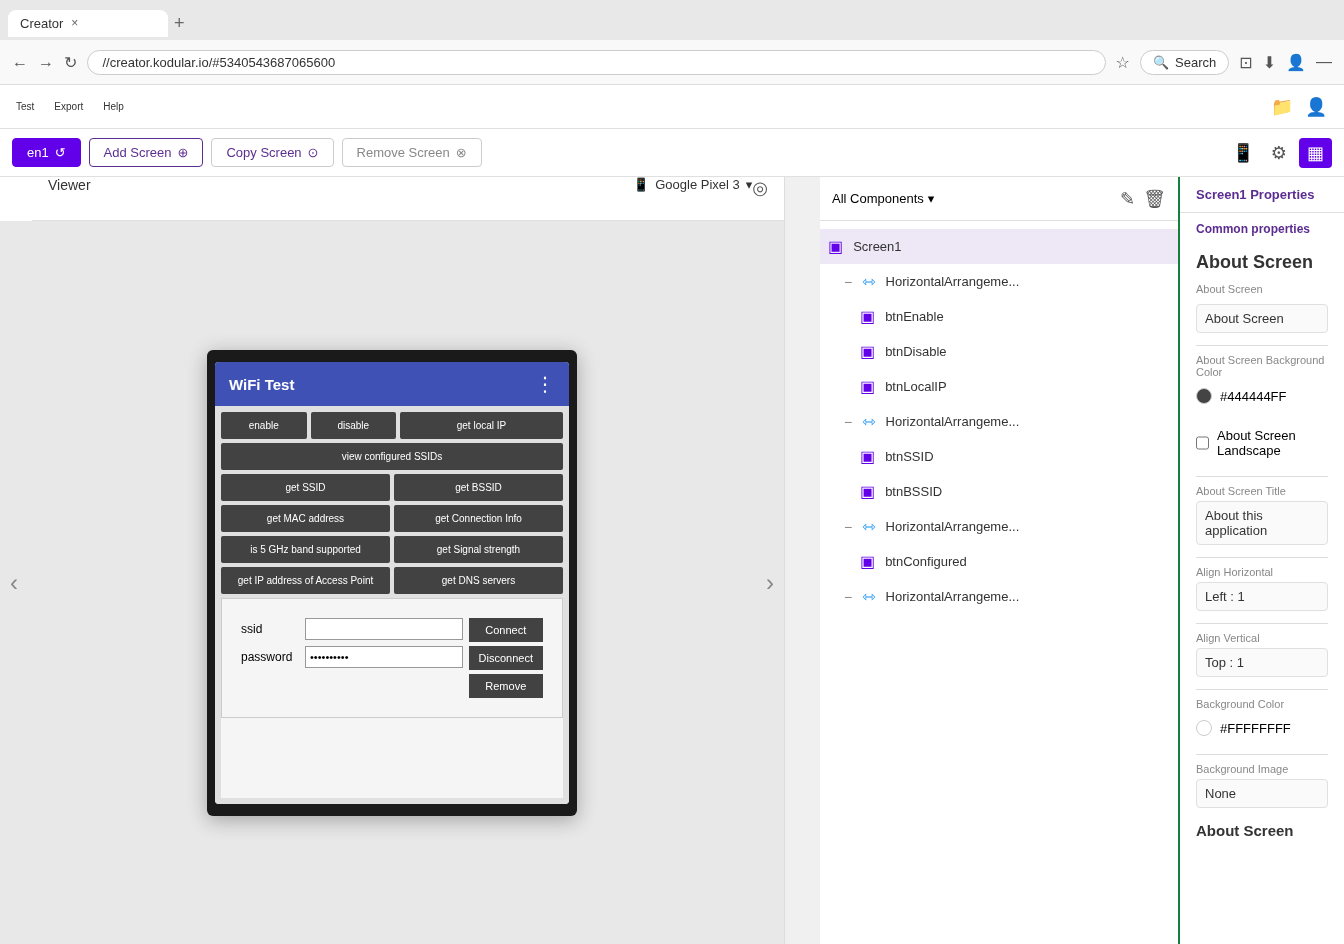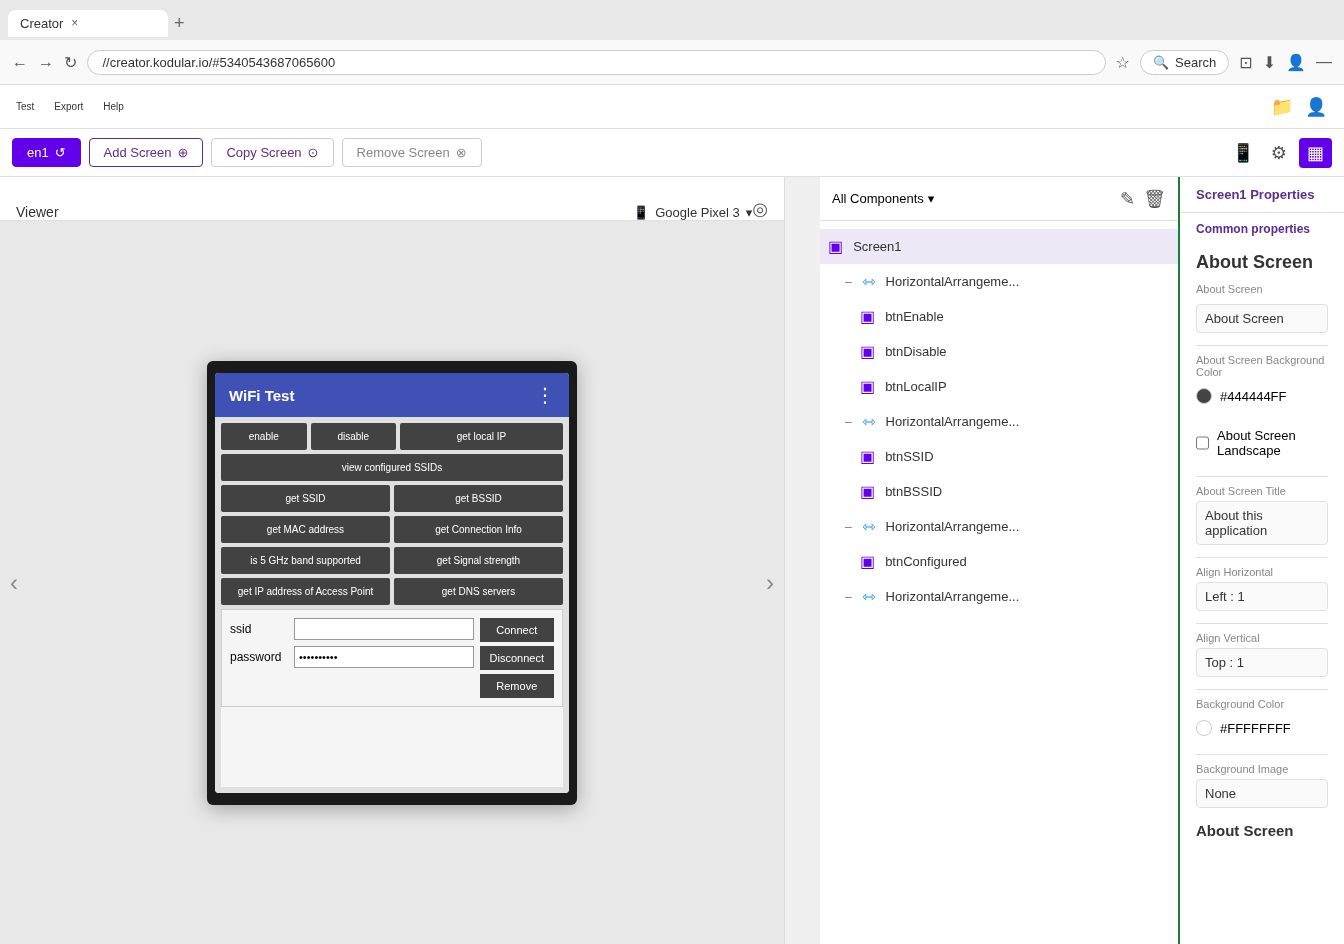--- a/index.html
+++ b/index.html
@@ -31,21 +31,21 @@
     .screen-tab-remove { background: none; color: #888; border: 1px solid #ccc; }
     .screen-toolbar-right { margin-left: auto; display: flex; gap: 8px; }
     .stoolbar-icon { background: none; border: none; cursor: pointer; color: #555; font-size: 18px; padding: 4px; }
     .stoolbar-icon.active-purple { background: #6200ea; color: #fff; border-radius: 4px; padding: 4px 8px; }
 
     
     .main-layout { display: flex; height: calc(944px - 40px - 44px - 44px - 48px); }
 
     
     .viewer-panel { flex: 0 0 785px; display: flex; flex-direction: column; border-right: 1px solid #ddd; background: #fff; }
-    .viewer-header { display: flex; align-items: flex-end; padding: 0 16px; height: 44px; border-bottom: 1px solid #e0e0e0; }
+    .viewer-header { display: flex; align-items: flex-start; padding: 0 16px; height: 44px; border-bottom: 1px solid #e0e0e0; margin-left: 32px; }
     .viewer-label { font-size: 14px; font-weight: 500; color: #333; flex: 1; }
     .device-selector { display: flex; align-items: center; gap: 6px; font-size: 13px; color: #333; cursor: pointer; }
     .viewer-hide-icon { margin-left: auto; cursor: pointer; color: #555; font-size: 18px; }
 
     .viewer-body { flex: 1; display: flex; align-items: center; justify-content: center; background: #e8e8e8; position: relative; padding: 20px; }
     .nav-arrow { position: absolute; background: none; border: none; font-size: 24px; color: #888; cursor: pointer; top: 50%; transform: translateY(-50%); z-index: 10; }
     .nav-arrow-left { left: 10px; }
     .nav-arrow-right { right: 10px; }
 
     
@@ -53,21 +53,21 @@
     .phone-screen { background: #fff; border-radius: 4px; overflow: hidden; }
     .phone-app-bar { background: #3f51b5; display: flex; align-items: center; justify-content: space-between; padding: 10px 14px; color: #fff; }
     .phone-app-title { font-size: 15px; font-weight: bold; }
     .phone-menu-icon { font-size: 20px; cursor: pointer; }
     .phone-content { padding: 6px; background: #e0e0e0; }
 
     
     .phone-row { display: flex; gap: 4px; margin-bottom: 4px; }
     .phone-btn { flex: 1; background: #424242; color: #fff; border: none; padding: 8px 4px; font-size: 10px; cursor: pointer; text-align: center; border-radius: 2px; }
     .phone-btn-wide { flex: 2; }
-    .phone-input-section { background: #f5f5f5; border: 1px solid #ccc; padding: 8px; margin-top: 4px; }
+    .phone-input-section { background: #f5f5f5; border: 1px solid #ccc; padding: 19px; margin-top: 4px; }
     .phone-input-row { display: flex; align-items: center; gap: 4px; margin-bottom: 6px; }
     .phone-label { font-size: 12px; width: 60px; }
     .phone-input { flex: 1; background: #fff; border: 1px solid #999; padding: 4px; font-size: 11px; }
     .phone-action-btns { display: flex; flex-direction: column; gap: 4px; }
     .phone-action-btn { background: #424242; color: #fff; border: none; padding: 6px 10px; font-size: 11px; cursor: pointer; text-align: center; white-space: nowrap; }
 
     
     .components-panel { flex: 0 0 360px; display: flex; flex-direction: column; border-right: 2px solid #15803d; background: #fff; margin-left: 35px; }
     .components-header { display: flex; align-items: center; padding: 0 12px; height: 44px; border-bottom: 1px solid #e0e0e0; gap: 8px; }
     .components-selector { display: flex; align-items: center; gap: 4px; font-size: 13px; font-weight: 500; cursor: pointer; }

